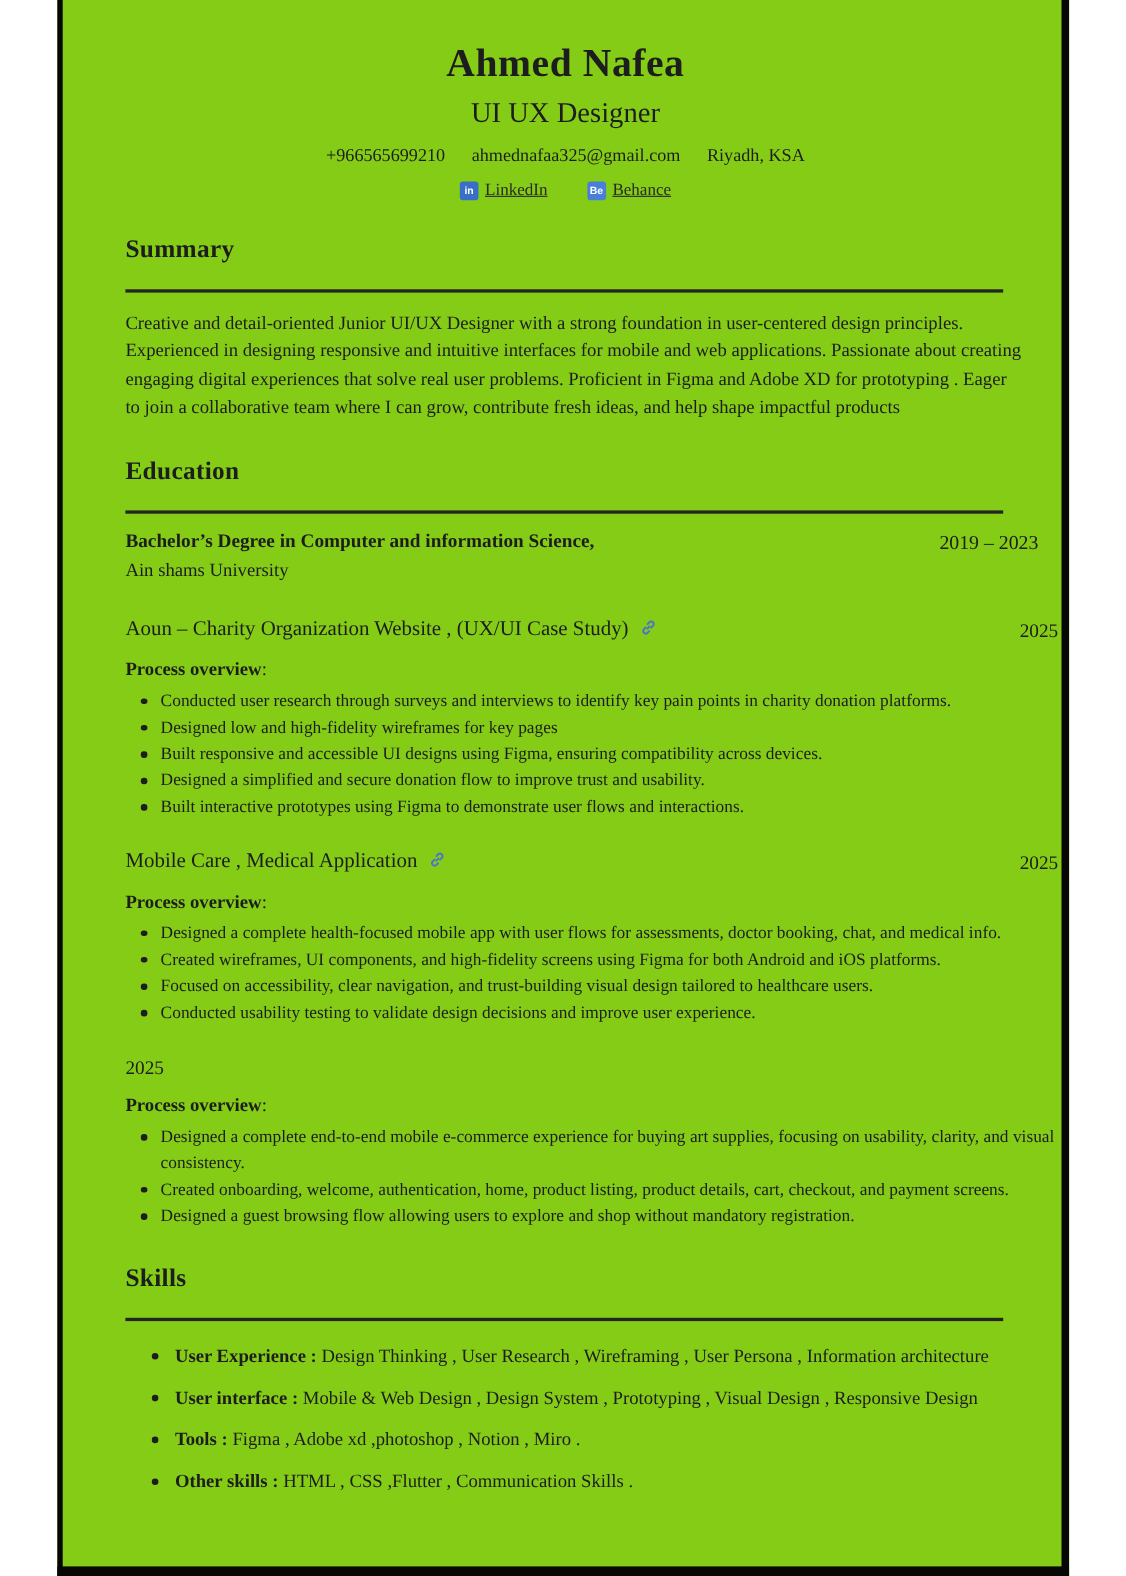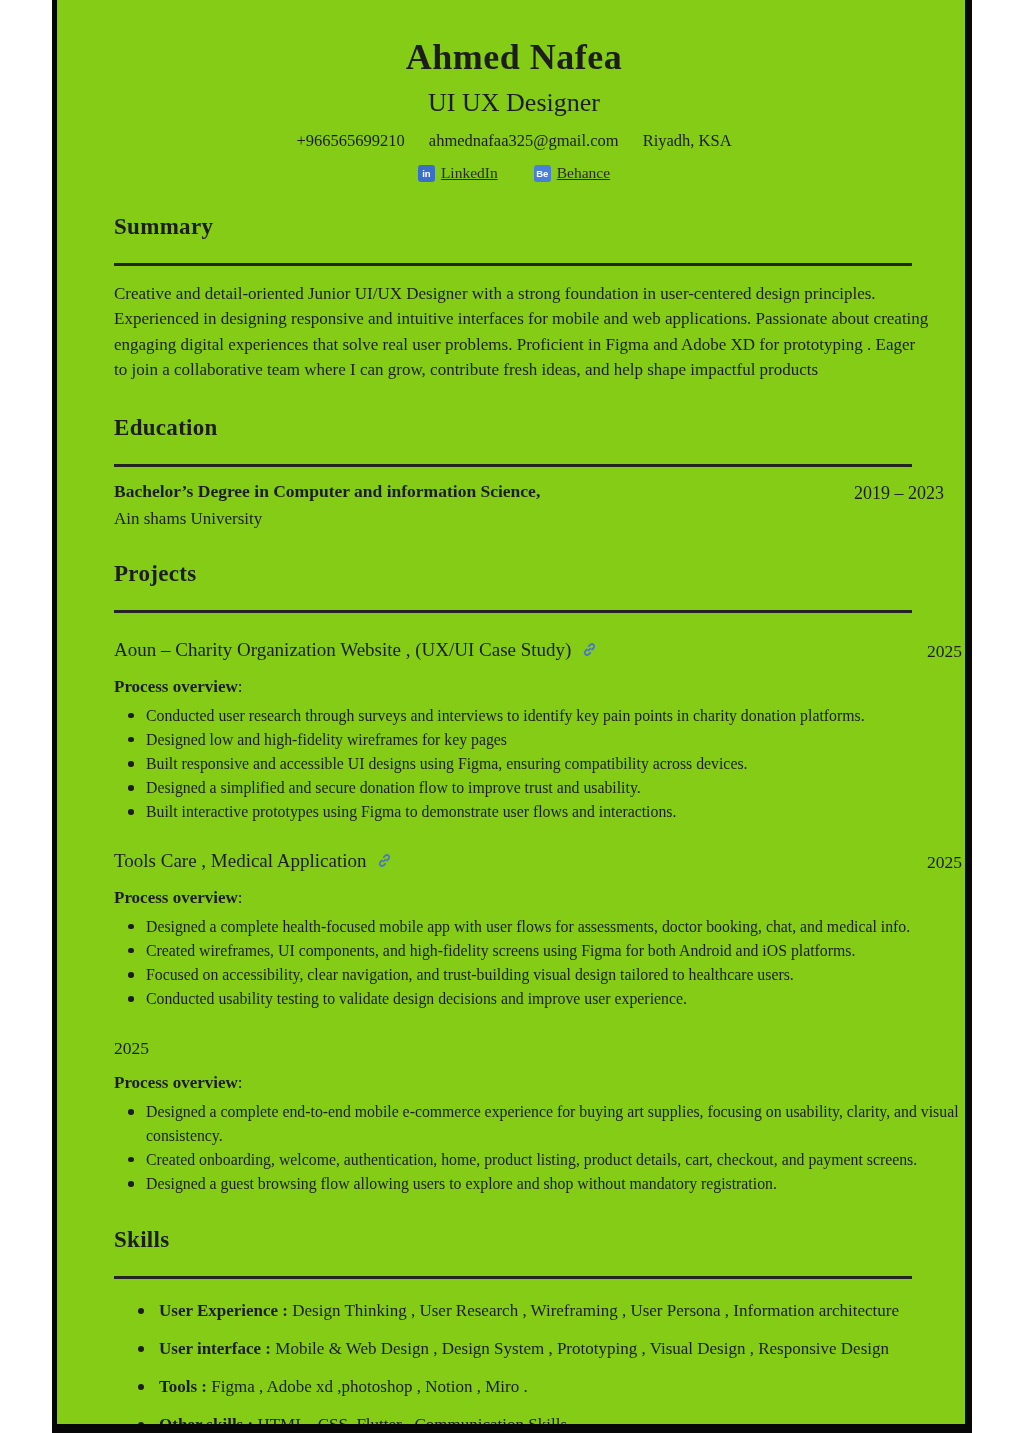--- a/index.html
+++ b/index.html
@@ -95,21 +95,20 @@
       <div class="edu-row">
         <div>
           <div class="edu-degree">Bachelor’s Degree in Computer and information Science,</div>
           <div class="edu-school">Ain shams University</div>
         </div>
         <div class="edu-dates">2019 – 2023</div>
       </div>
     </div>
 
     <div class="section">
-      <div class="section-heading">Projects</div>
 
       <div class="project">
         <div class="project-title-row">
           <div class="project-title">
             <span class="bold">Aoun –</span><span> Charity Organization Website , (UX/UI Case Study)</span><span class="link-icon"><svg width="17" height="17" viewBox="0 0 24 24">
                   <path fill="none" stroke="#4a74cc" stroke-width="2.5" stroke-linecap="round" d="M10.7 13.3 13.3 10.7 M8.4 12 5.9 14.5 a3.3 3.3 0 0 0 4.6 4.6 L13 16.6 M15.6 12 18.1 9.5 a3.3 3.3 0 0 0 -4.6 -4.6 L11 7.4"></path>
                 </svg></span>
           </div>
           <div class="project-year">2025</div>
         </div>
@@ -119,21 +118,21 @@
           <li>Designed low and high-fidelity wireframes for key pages</li>
           <li>Built responsive and accessible UI designs using Figma, ensuring compatibility across devices.</li>
           <li>Designed a simplified and secure donation flow to improve trust and usability.</li>
           <li>Built interactive prototypes using Figma to demonstrate user flows and interactions.</li>
         </ul>
       </div>
 
       <div class="project">
         <div class="project-title-row">
           <div class="project-title">
-            <span class="bold">Tools Care ,</span><span> Medical Application</span><span class="link-icon"><svg width="17" height="17" viewBox="0 0 24 24">
+            <span class="bold">Mobile Care ,</span><span> Medical Application</span><span class="link-icon"><svg width="17" height="17" viewBox="0 0 24 24">
                   <path fill="none" stroke="#4a74cc" stroke-width="2.5" stroke-linecap="round" d="M10.7 13.3 13.3 10.7 M8.4 12 5.9 14.5 a3.3 3.3 0 0 0 4.6 4.6 L13 16.6 M15.6 12 18.1 9.5 a3.3 3.3 0 0 0 -4.6 -4.6 L11 7.4"></path>
                 </svg></span>
           </div>
           <div class="project-year">2025</div>
         </div>
         <div class="process-label"><span class="bold">Process overview</span><span>:</span></div>
         <ul class="bullets">
           <li>Designed a complete health-focused mobile app with user flows for assessments, doctor booking, chat, and medical info.</li>
           <li>Created wireframes, UI components, and high-fidelity screens using Figma for both Android and iOS platforms.</li>
           <li>Focused on accessibility, clear navigation, and trust-building visual design tailored to healthcare users.</li>

